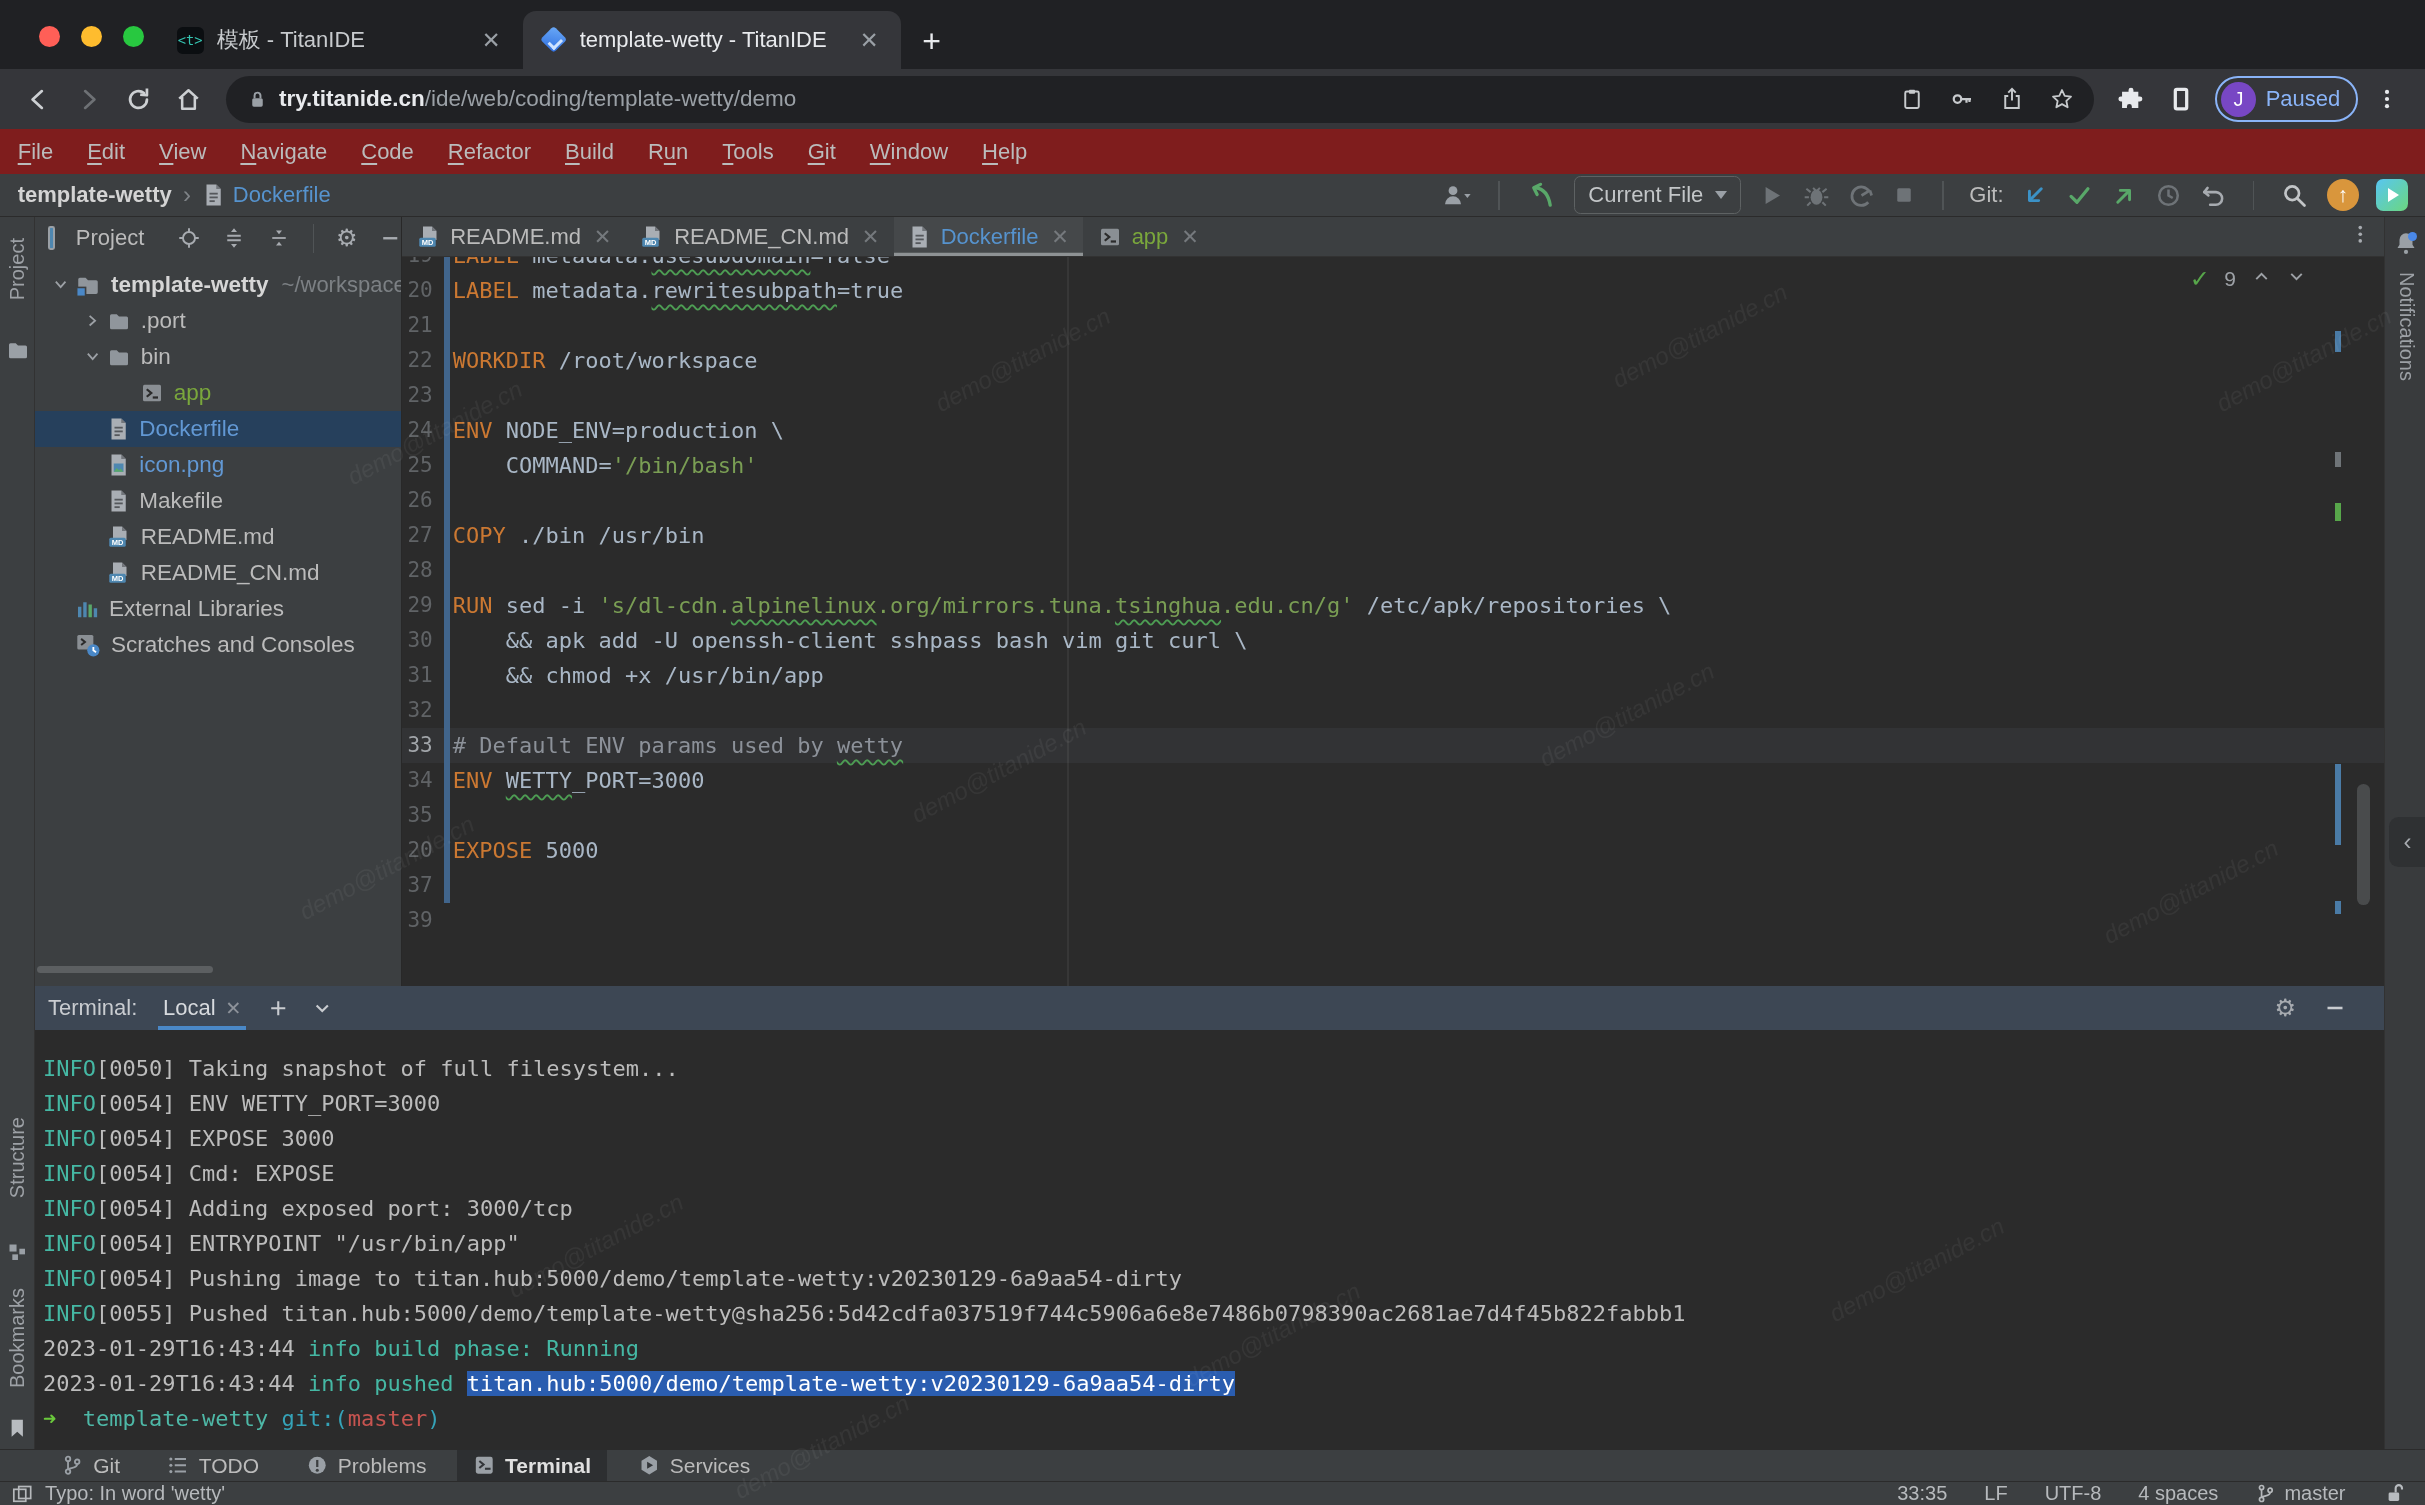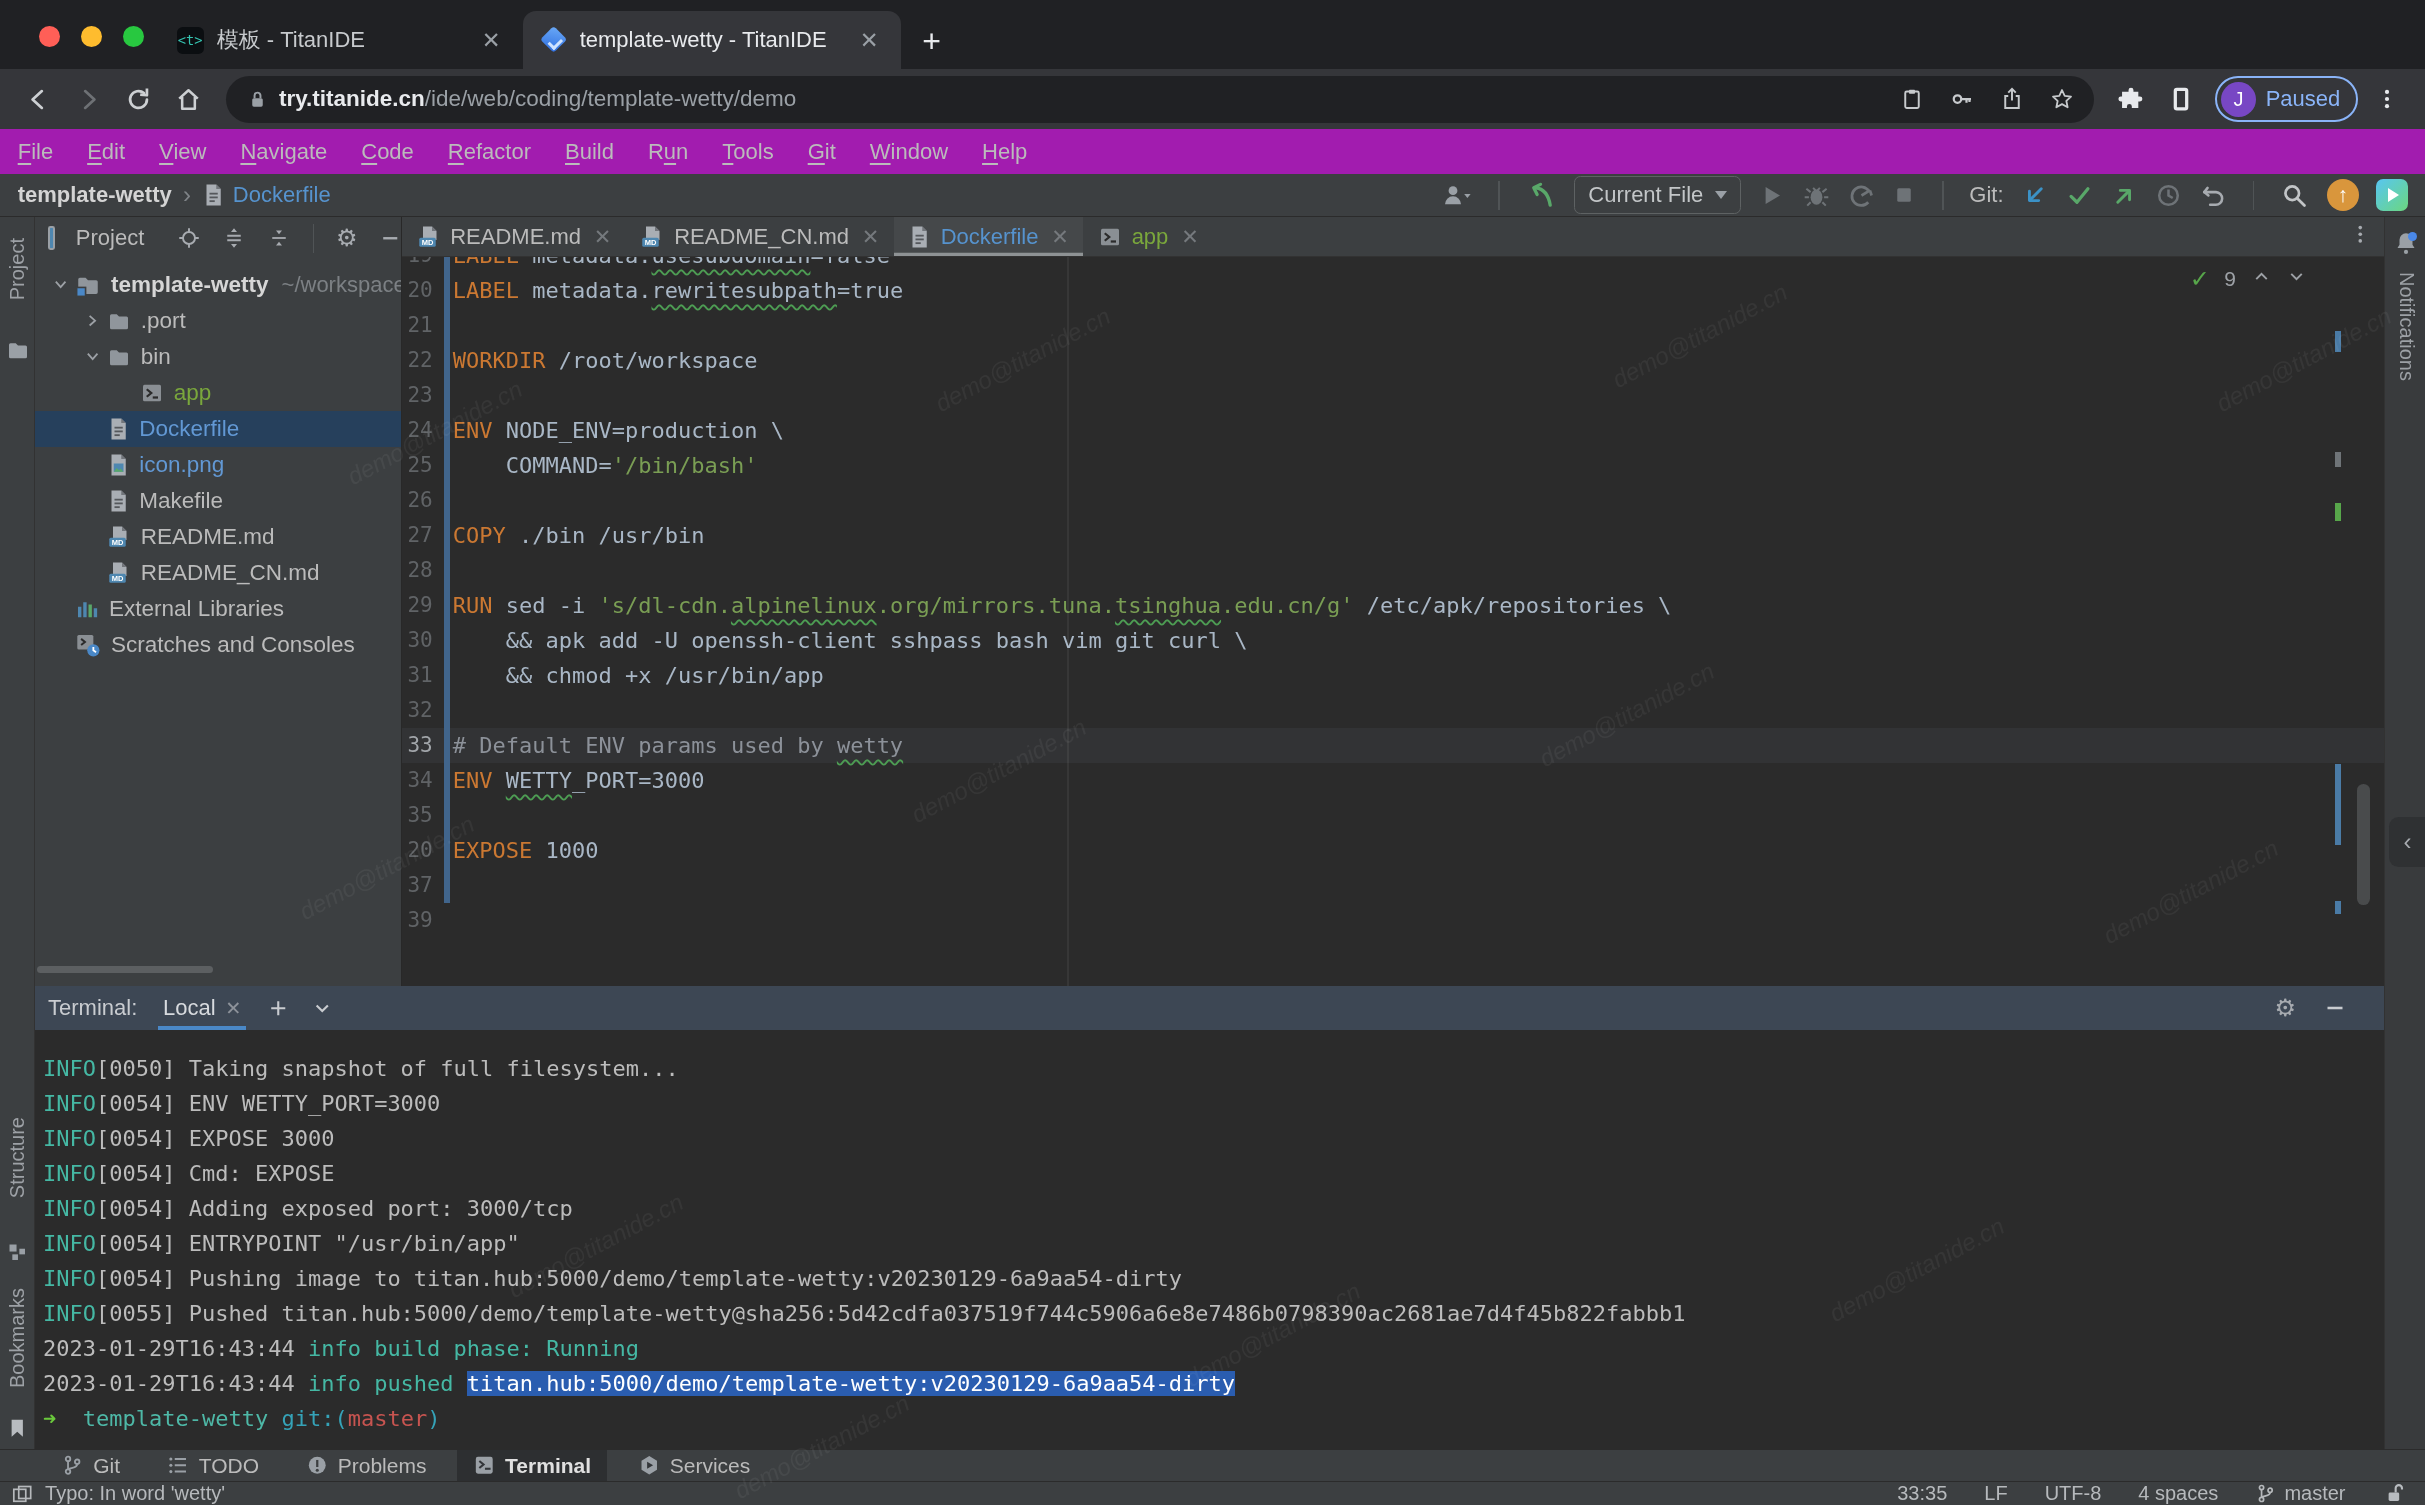--- a/index.html
+++ b/index.html
@@ -36,21 +36,21 @@
   .url-host { color:#e8eaed; font-size:22.5px; font-weight:bold; }
   .url-path { color:#9aa0a6; font-size:22.5px; }
   .pill-icons { margin-left:auto; display:flex; gap:8px; }
   .profile { display:flex; align-items:center; gap:9.7px; border:2px solid #8ab4f8; border-radius:27px;
              padding:3.2px 16px 3.2px 4px; margin-left:4.8px; }
   .avatar { width:35px; height:35px; border-radius:50%; background:#7847c4; color:#fff; font-size:20px;
             display:flex; align-items:center; justify-content:center; }
   .paused { color:#8ab4f8; font-size:22px; }
 
   
-  .menubar { height:45px; background:#a21caf; display:flex; align-items:center; gap:34px;
+  .menubar { height:45px; background:#7f1d1d; display:flex; align-items:center; gap:34px;
              padding-left:17.7px; font-size:22px; color:#bbbbbb; }
   .menubar u { text-decoration-thickness:1.6px; text-underline-offset:4px; }
   .crumbrow { height:43px; background:#3c3f41; display:flex; align-items:center; padding:0 17.7px;
               border-bottom:1.6px solid #2b2b2b; font-size:22px; color:#bbbbbb; }
   .crumb-proj { font-weight:bold; color:#d4d4d4; }
   .crumb-sep { color:#7f8387; margin:0 11.3px; font-size:24px; }
   .crumb-file { color:#5693ce; display:flex; align-items:center; gap:8px; }
   .runbar { margin-left:auto; display:flex; align-items:center; gap:17.7px; }
   .vsep { width:1.6px; height:29px; background:#505456; margin:0 8px; }
   .cfg-btn { border:1.6px solid #5e6263; border-radius:6.4px; padding:4.8px 13px; display:flex; align-items:center;
@@ -706,21 +706,21 @@
                   <code><span class="c-kw">ENV </span><span class="c-pl sq">WETTY</span><span class="c-pl">_PORT=3000</span></code>
                 </div>
                 <div class="cl">
                   <span class="ln">35</span>
                   <span class="bar on"></span>
                   <code></code>
                 </div>
                 <div class="cl">
                   <span class="ln">20</span>
                   <span class="bar on"></span>
-                  <code><span class="c-kw">EXPOSE </span><span class="c-pl">1000</span></code>
+                  <code><span class="c-kw">EXPOSE </span><span class="c-pl">5000</span></code>
                 </div>
                 <div class="cl">
                   <span class="ln">37</span>
                   <span class="bar on"></span>
                   <code></code>
                 </div>
                 <div class="cl">
                   <span class="ln">39</span>
                   <span class="bar"></span>
                   <code></code>

